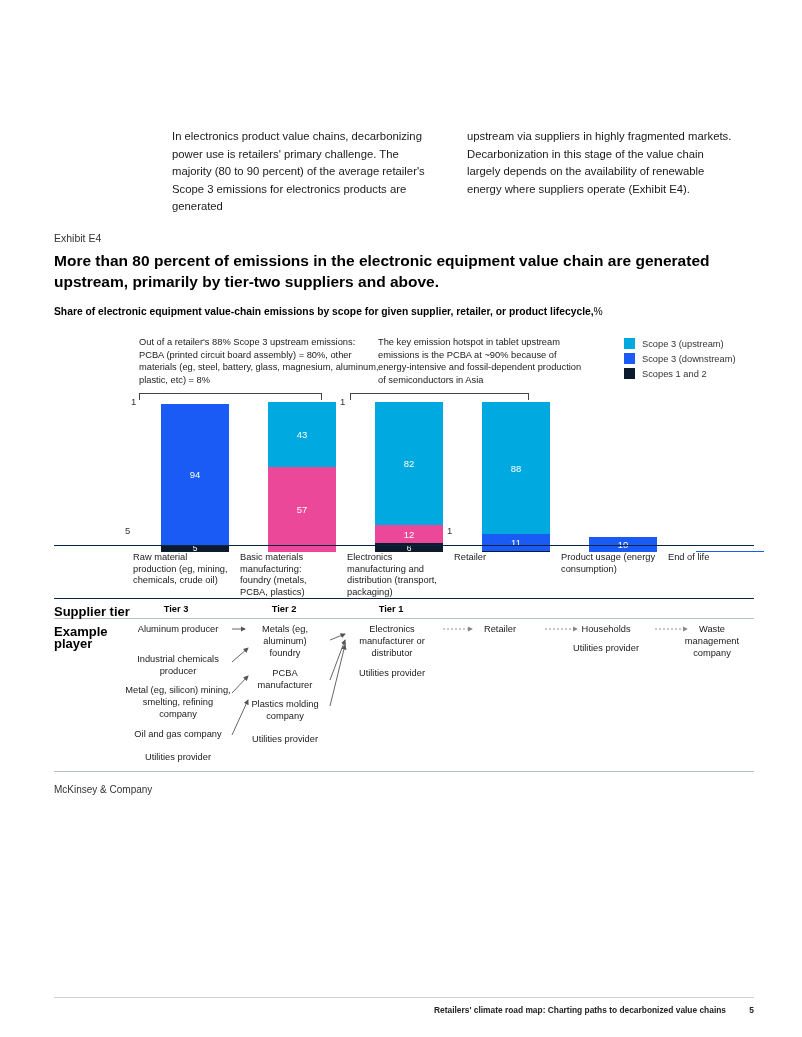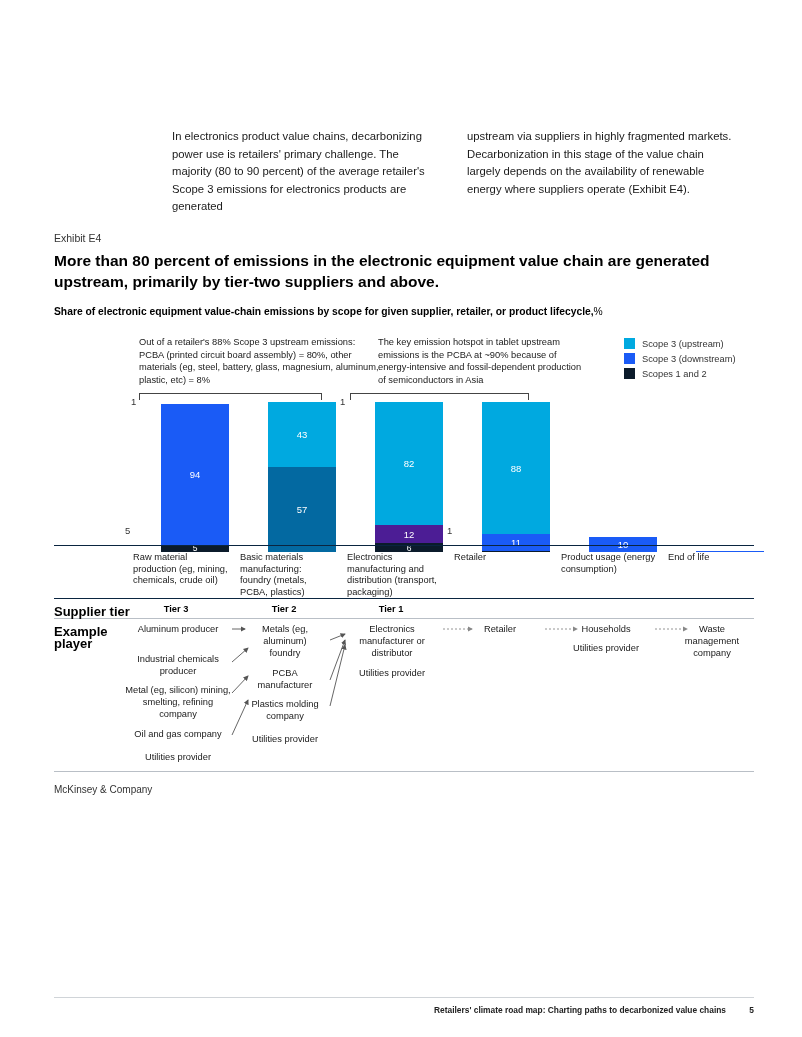--- a/index.html
+++ b/index.html
@@ -116,29 +116,29 @@
           <span>94</span>
         </div>
         <div class="seg dark" style="height: 7.5px; background: rgb(11, 27, 43);">
           <span style="font-size: 8.5px;">5</span>
         </div>
       </div>
       <div class="bar-col" style="left: 214px;">
         <div class="seg" style="height: 64.5px; background: rgb(0, 169, 224);">
           <span>43</span>
         </div>
-        <div class="seg dark" style="height: 85.5px; background: #0369a1;">
+        <div class="seg dark" style="height: 85.5px; background: #ec4899;">
           <span>57</span>
         </div>
       </div>
       <div class="bar-col" style="left: 321px; border-radius: 21px;">
         <div class="seg" style="height: 123px; background: rgb(0, 169, 224);">
           <span>82</span>
         </div>
-        <div class="seg" style="height: 18px; background: #4c1d95;">
+        <div class="seg" style="height: 18px; background: #ec4899;">
           <span>12</span>
         </div>
         <div class="seg dark" style="height: 9px; background: rgb(11, 27, 43);">
           <span style="font-size: 8.5px;">6</span>
         </div>
       </div>
       <div class="bar-col" style="left: 428px;">
         <div class="seg" style="height: 132px; background: rgb(0, 169, 224);">
           <span>88</span>
         </div>

